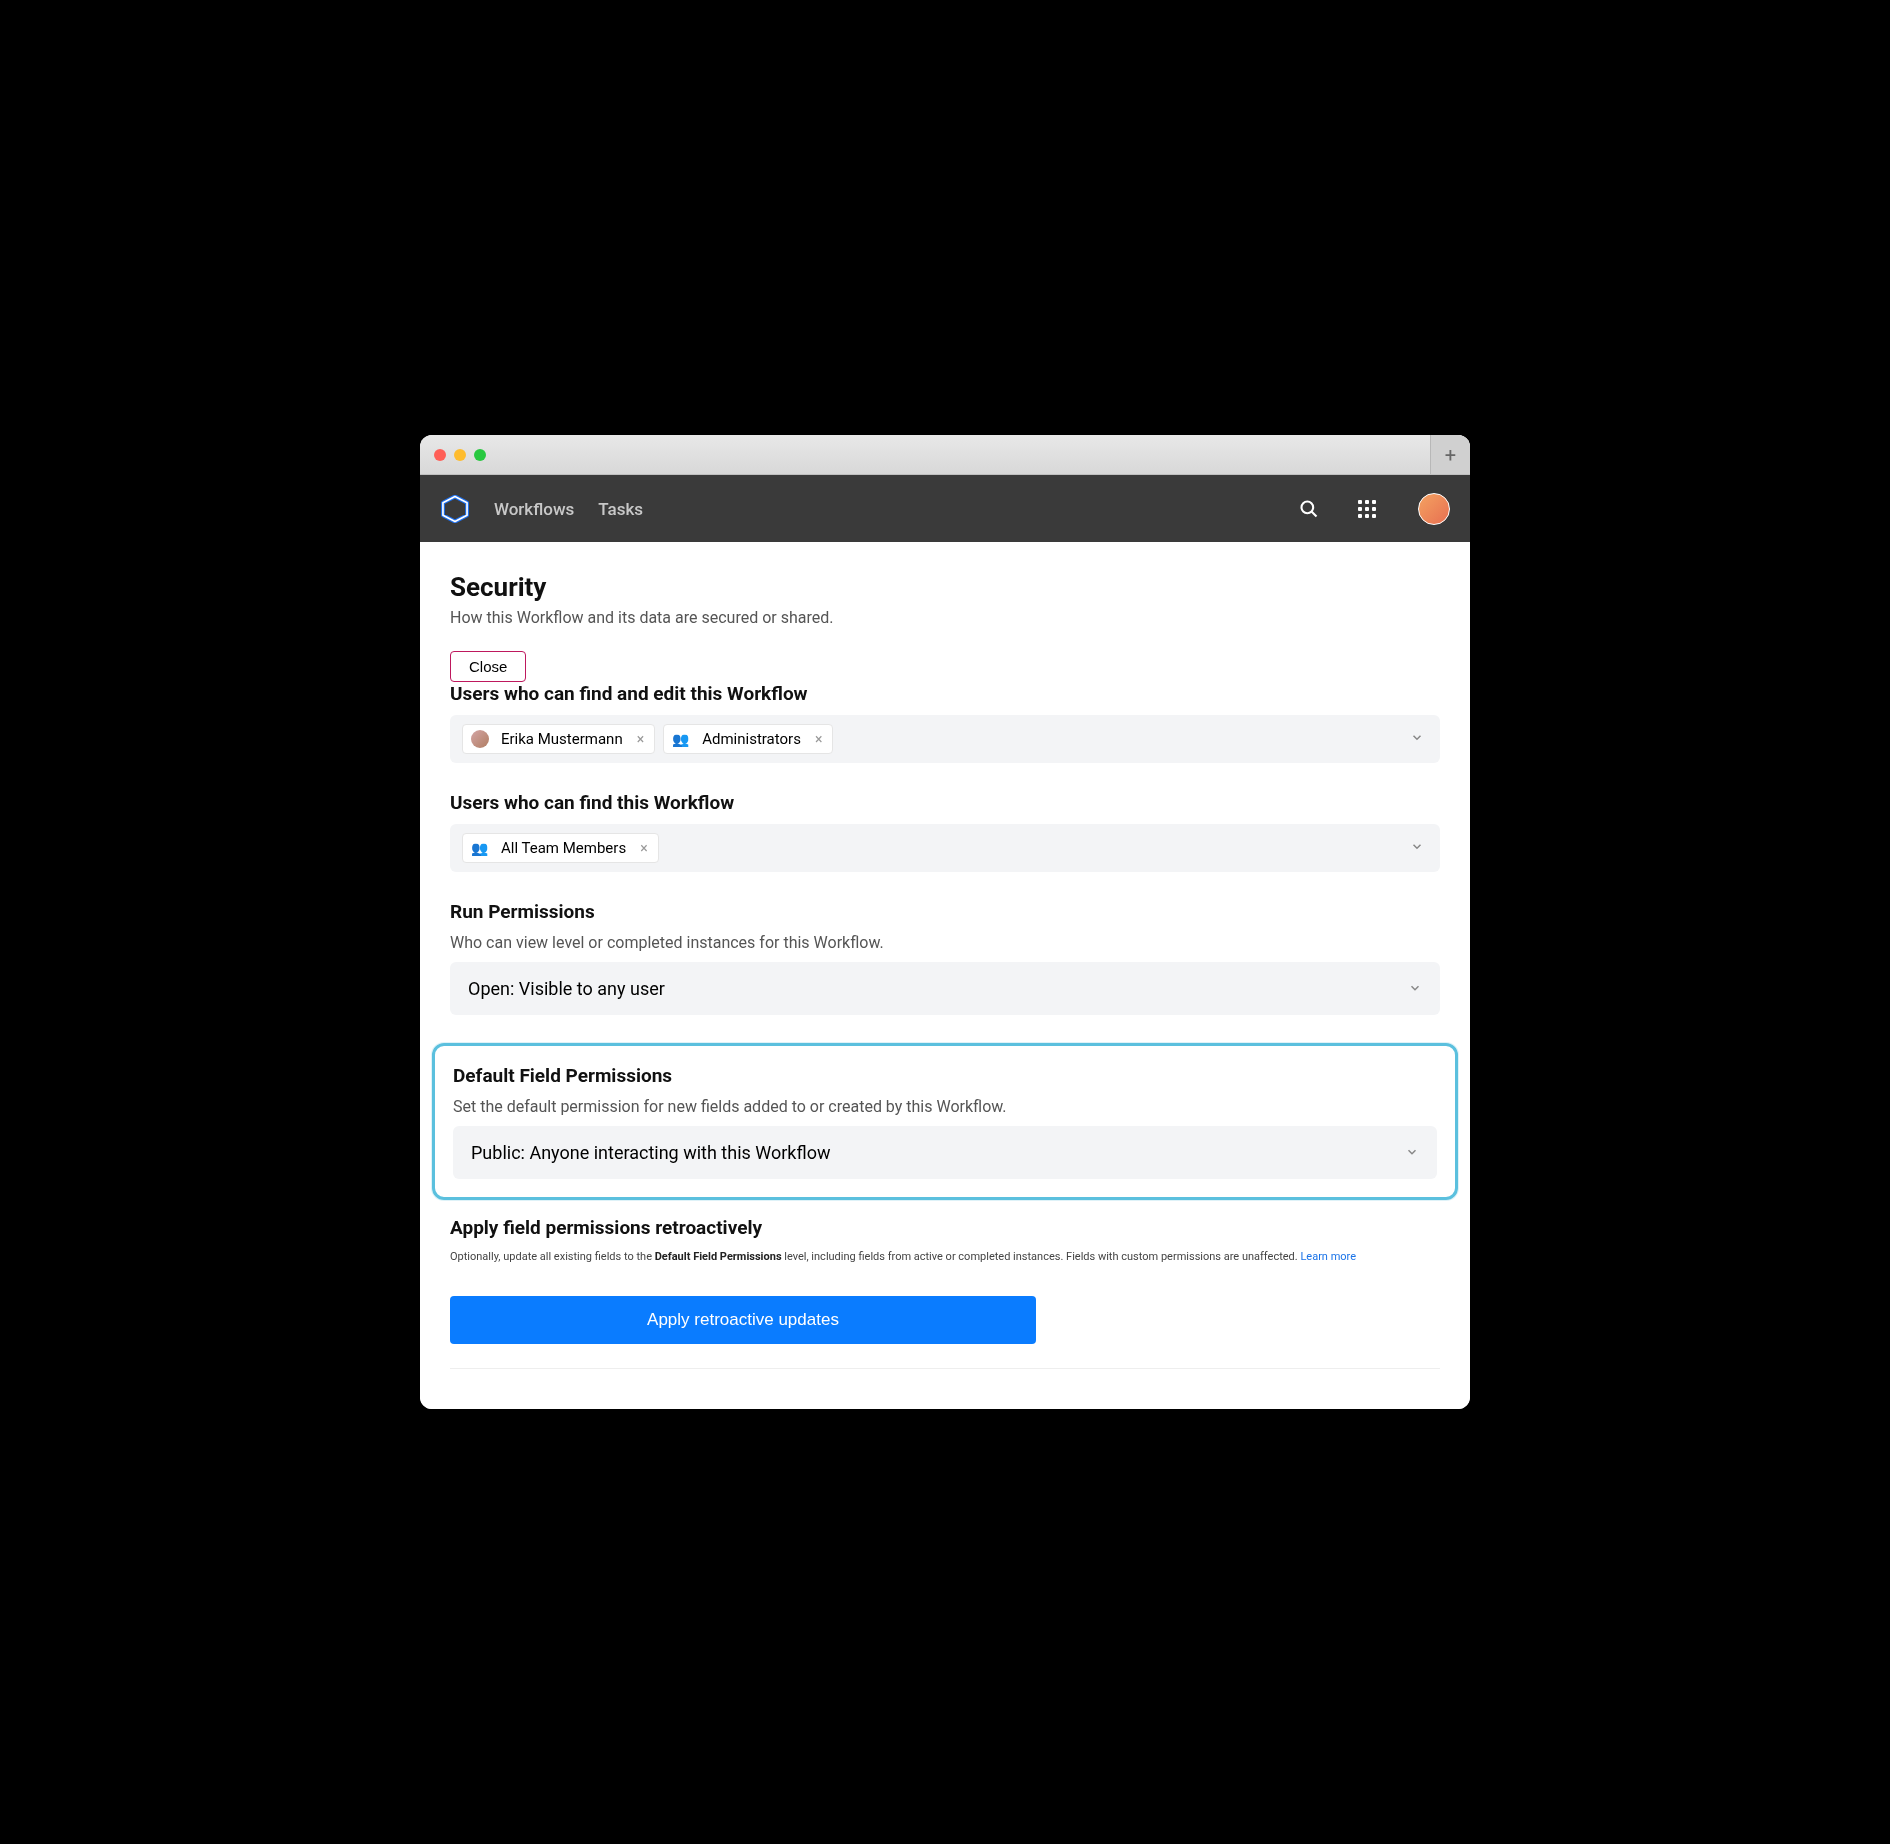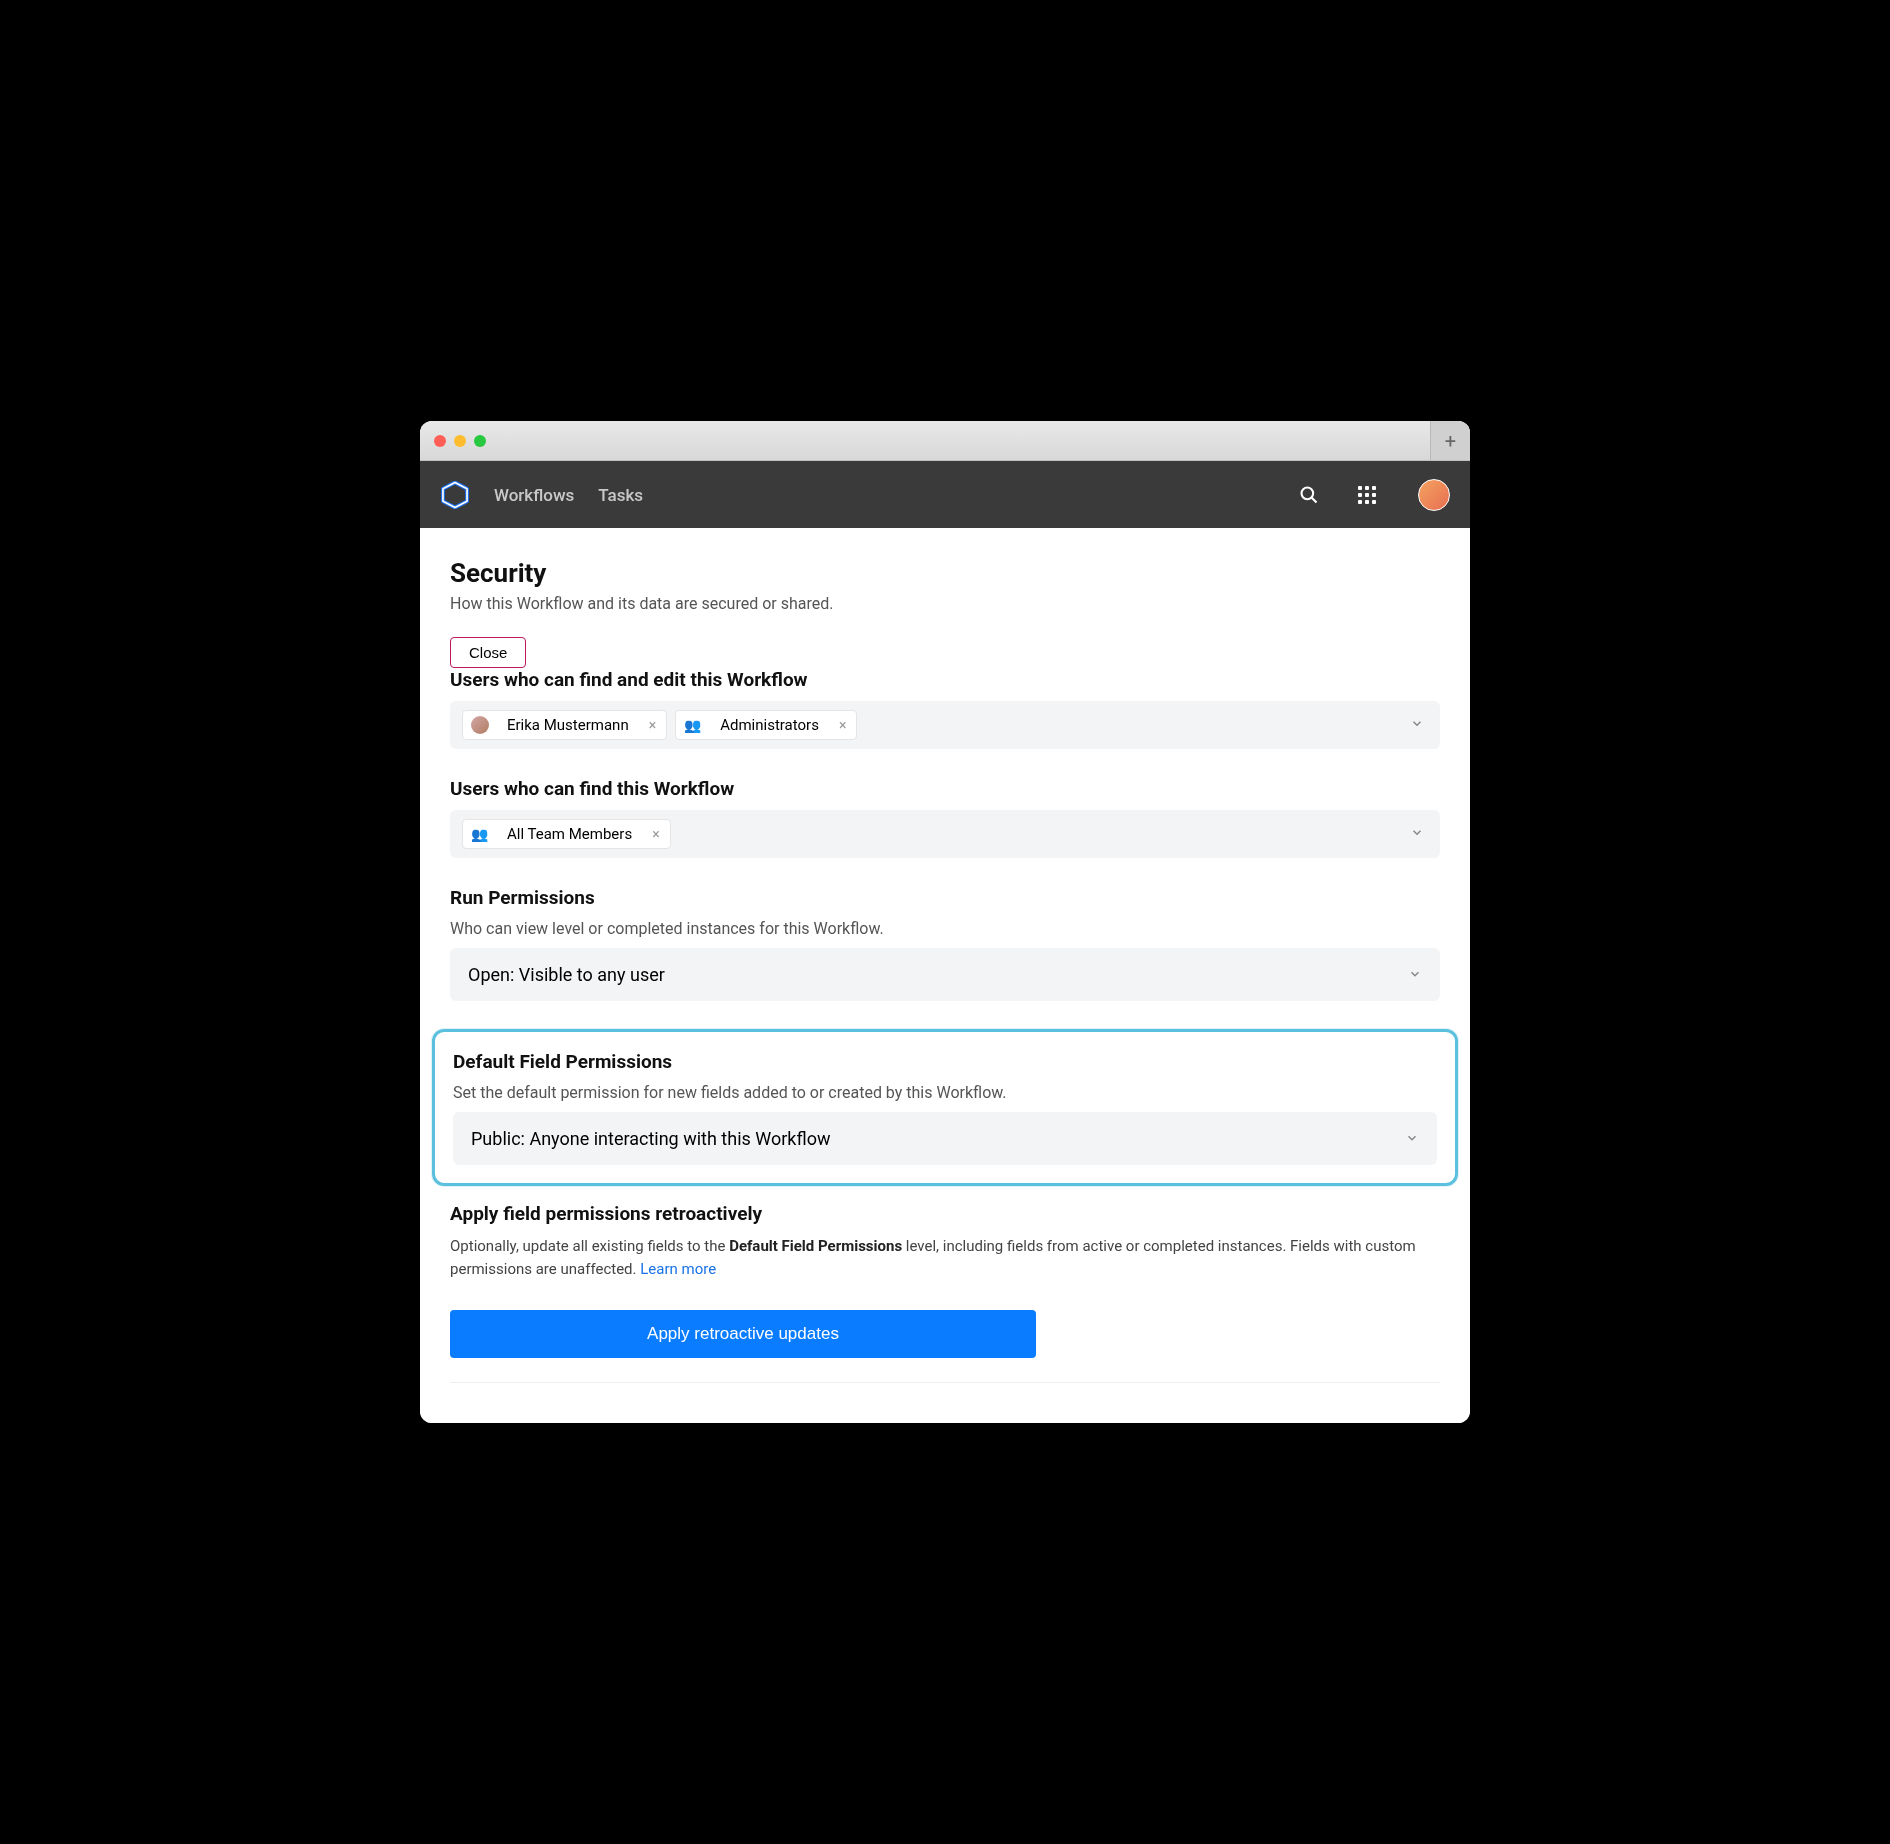--- a/index.html
+++ b/index.html
@@ -144,21 +144,21 @@
       margin-bottom: 28px;
       position: relative;
     }
     .tag {
       background: #fff;
       border: 1px solid #e5e5e5;
       border-radius: 4px;
       padding: 5px 8px;
       display: flex;
       align-items: center;
-      gap: 18px;
+      gap: 12px;
       font-size: 15px;
     }
     .tag-avatar {
       width: 18px;
       height: 18px;
       border-radius: 50%;
       background: linear-gradient(135deg, #d4a5a5, #b07d62);
       flex-shrink: 0;
     }
     .tag-group-icon {
@@ -197,21 +197,21 @@
     .select-box .chevron-inline { color: #888; }
     .highlight-box {
       border: 3px solid #5bc0de;
       border-radius: 12px;
       padding: 18px;
       margin: 0 -18px 16px -18px;
       box-shadow: 0 0 0 1px rgba(91,192,222,0.2);
     }
     .highlight-box .select-box { margin-bottom: 0; }
     .para-text {
-      font-size: 15px;
+      font-size: 11px;
       color: #444;
       line-height: 1.5;
       margin-bottom: 30px;
     }
     .para-text strong { font-weight: 700; color: #222; }
     .link-text { color: #1a73e8; cursor: pointer; }
     .primary-btn {
       background: #0a7cff;
       color: #fff;
       border: none;

